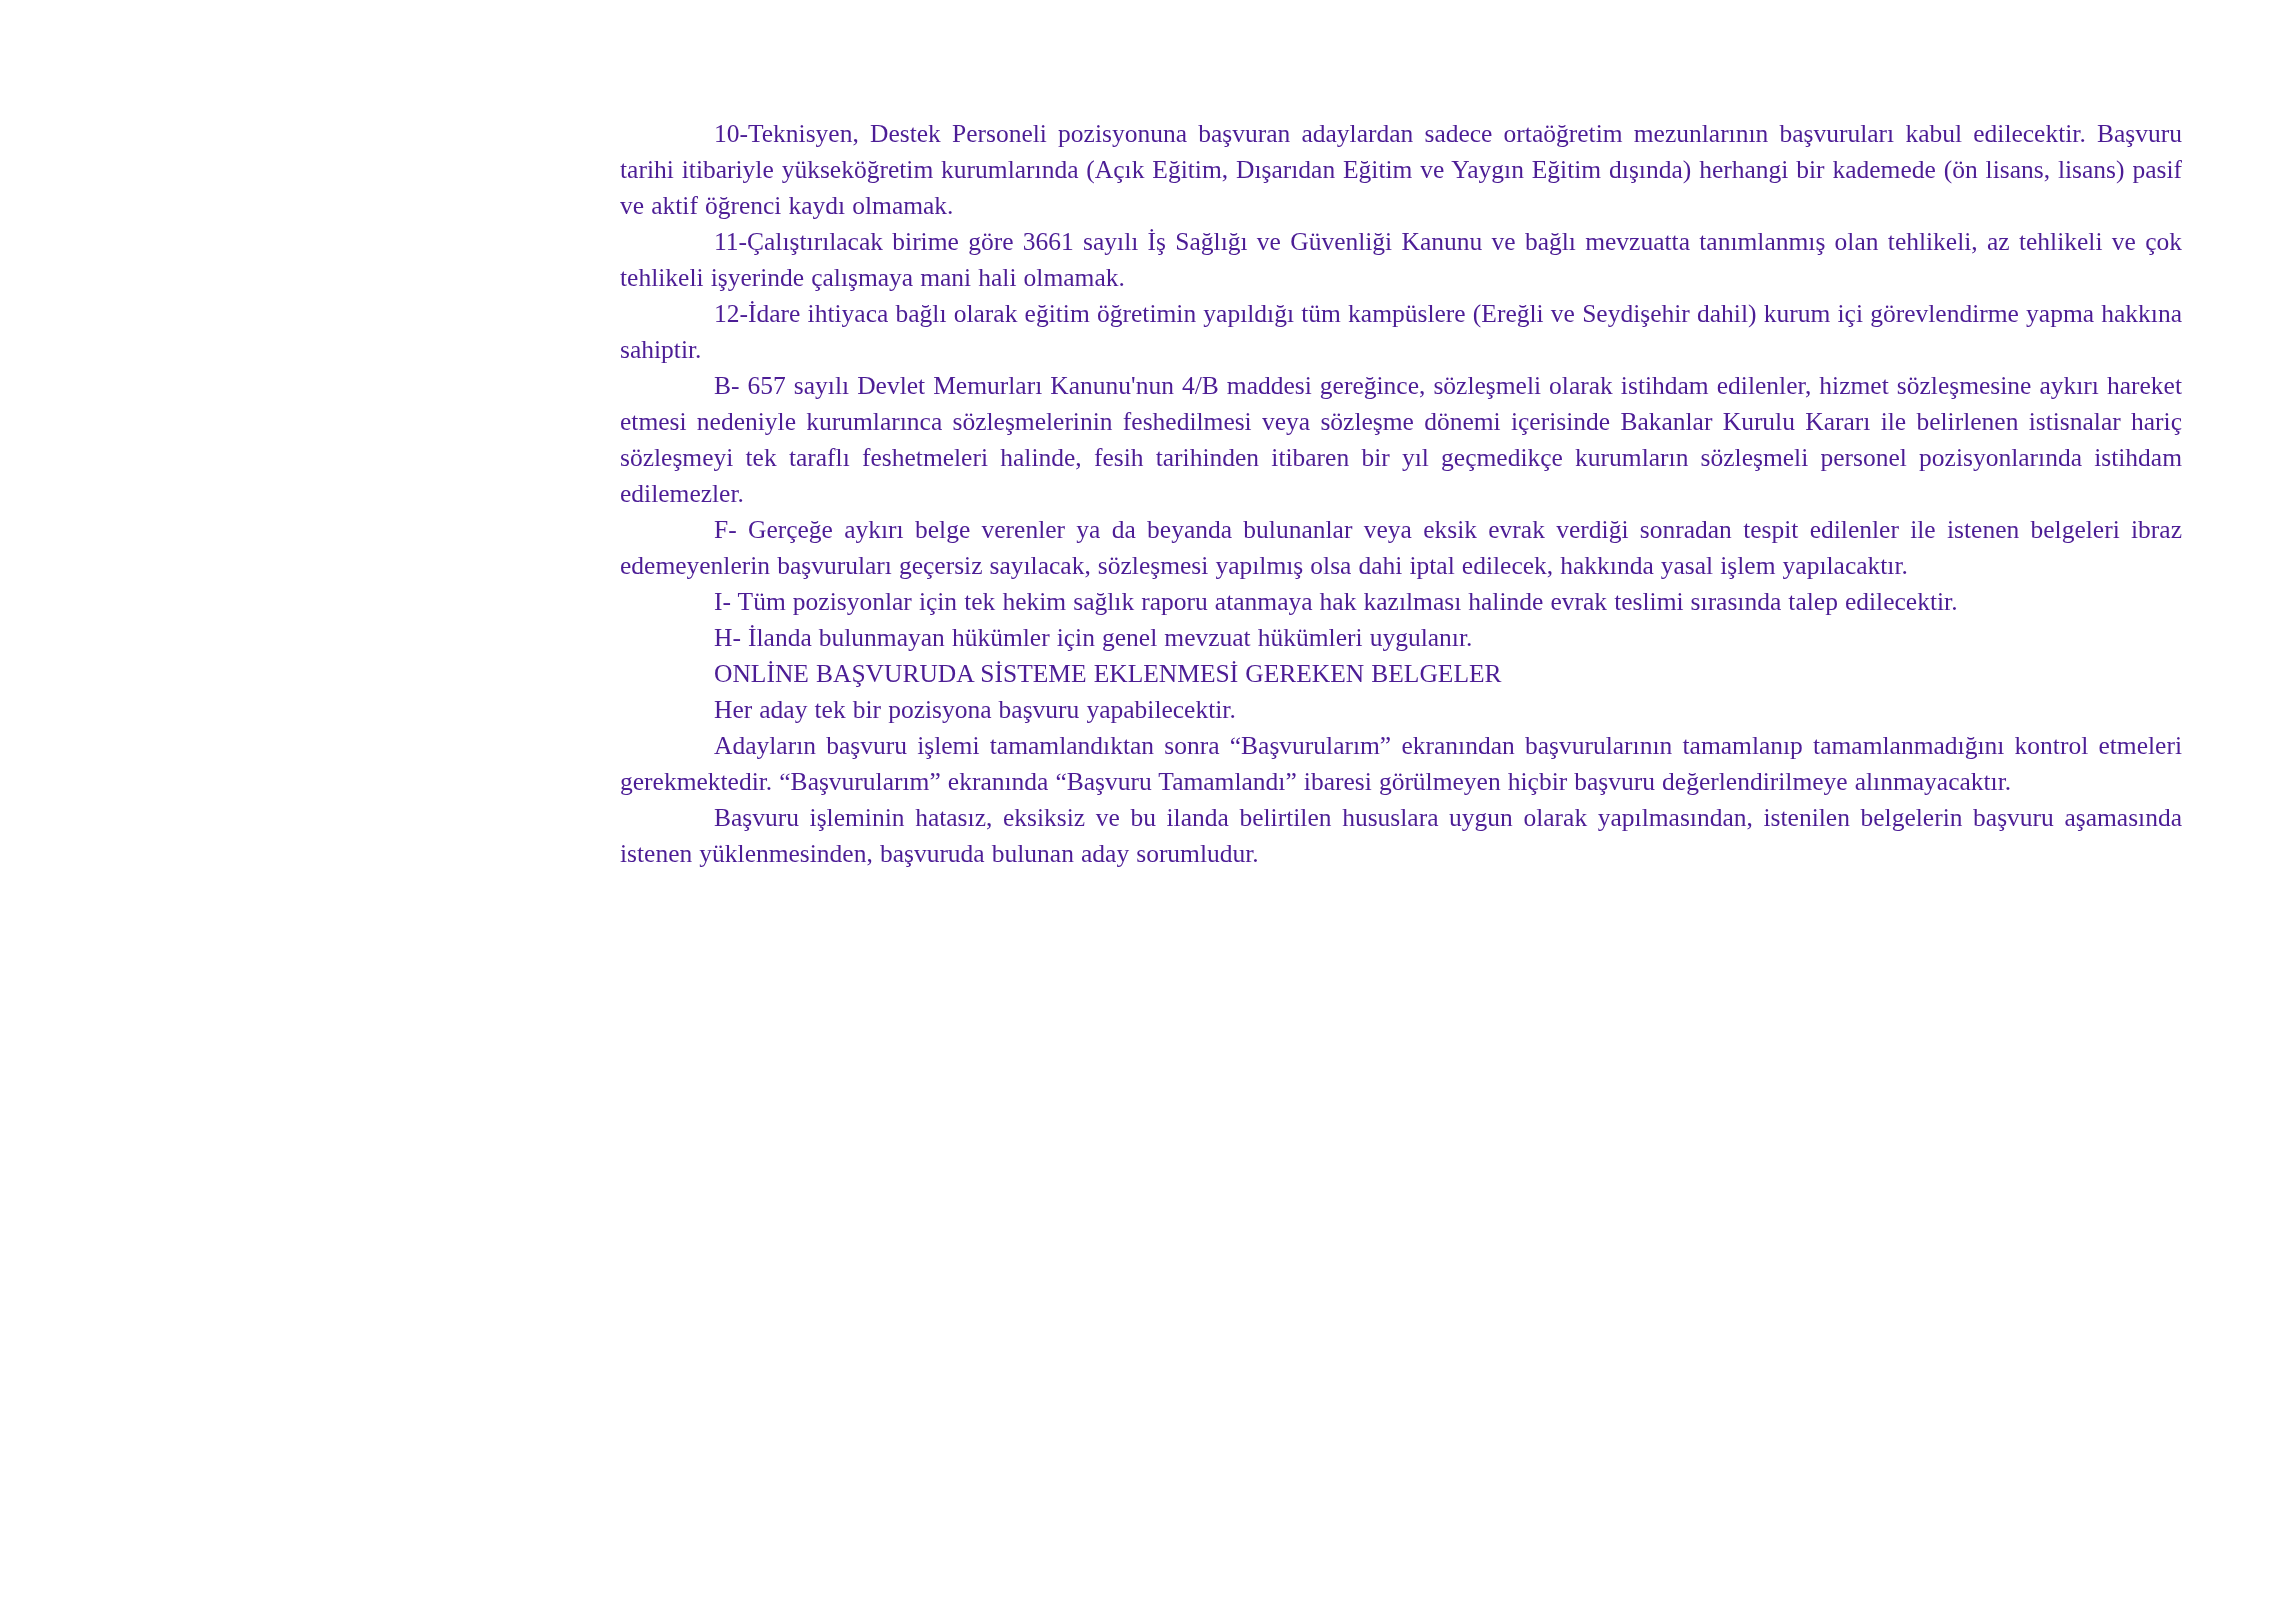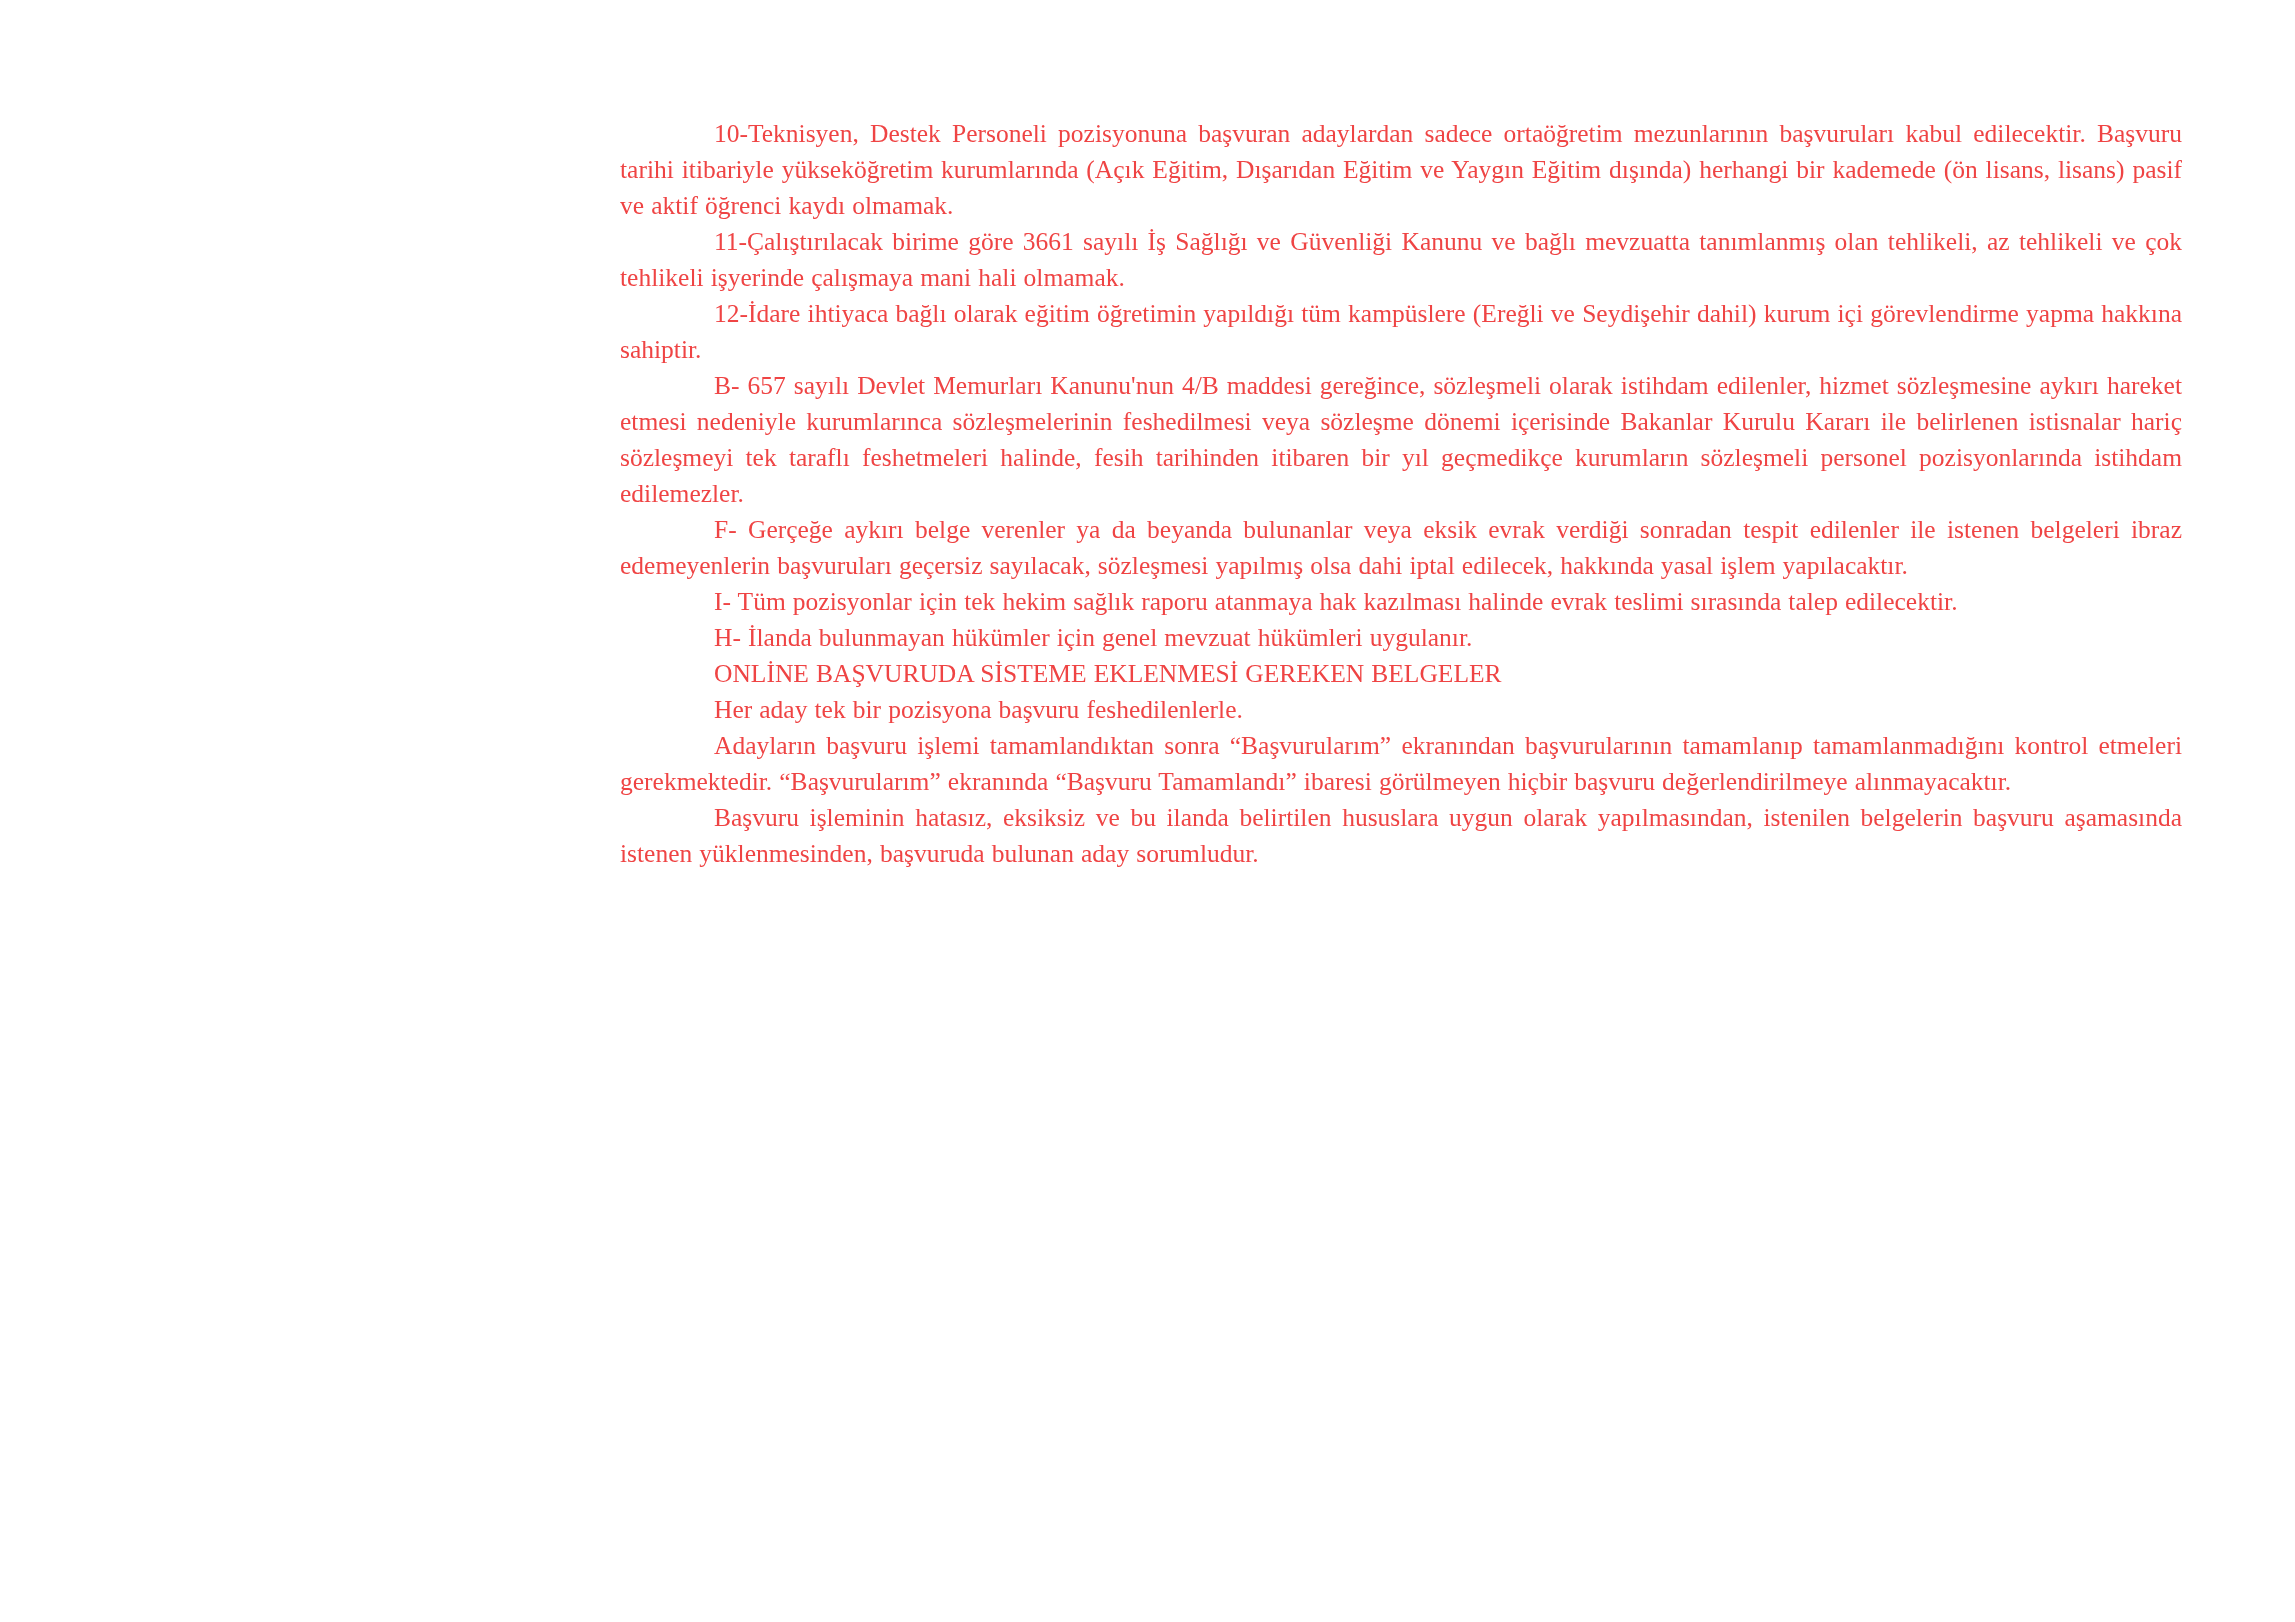--- a/index.html
+++ b/index.html
@@ -11,21 +11,21 @@
     position: relative;
     width: 2295px;
     height: 1623px;
     overflow: hidden;
   }
   .doc-text {
     position: absolute;
     left: 620px;
     top: 116px;
     width: 1562px;
-    color: #ef4444;
+    color: #4c1d95;
     font-family: "Liberation Serif", "DejaVu Serif", serif;
     font-size: 25.5px;
     line-height: 36px;
   }
   .doc-text p {
     margin: 0;
     padding: 0;
     text-align: justify;
     text-indent: 94px;
     word-spacing: 0.7px;
@@ -36,17 +36,17 @@
 
 <div class="doc-text">
   <p>10-Teknisyen, Destek Personeli pozisyonuna başvuran adaylardan sadece ortaöğretim mezunlarının başvuruları kabul edilecektir. Başvuru tarihi itibariyle yükseköğretim kurumlarında (Açık Eğitim, Dışarıdan Eğitim ve Yaygın Eğitim dışında) herhangi bir kademede (ön lisans, lisans) pasif ve aktif öğrenci kaydı olmamak.</p>
   <p>11-Çalıştırılacak birime göre 3661 sayılı İş Sağlığı ve Güvenliği Kanunu ve bağlı mevzuatta tanımlanmış olan tehlikeli, az tehlikeli ve çok tehlikeli işyerinde çalışmaya mani hali olmamak.</p>
   <p>12-İdare ihtiyaca bağlı olarak eğitim öğretimin yapıldığı tüm kampüslere (Ereğli ve Seydişehir dahil) kurum içi görevlendirme yapma hakkına sahiptir.</p>
   <p>B- 657 sayılı Devlet Memurları Kanunu'nun 4/B maddesi gereğince, sözleşmeli olarak istihdam edilenler, hizmet sözleşmesine aykırı hareket etmesi nedeniyle kurumlarınca sözleşmelerinin feshedilmesi veya sözleşme dönemi içerisinde Bakanlar Kurulu Kararı ile belirlenen istisnalar hariç sözleşmeyi tek taraflı feshetmeleri halinde, fesih tarihinden itibaren bir yıl geçmedikçe kurumların sözleşmeli personel pozisyonlarında istihdam edilemezler.</p>
   <p>F- Gerçeğe aykırı belge verenler ya da beyanda bulunanlar veya eksik evrak verdiği sonradan tespit edilenler ile istenen belgeleri ibraz edemeyenlerin başvuruları geçersiz sayılacak, sözleşmesi yapılmış olsa dahi iptal edilecek, hakkında yasal işlem yapılacaktır.</p>
   <p>I- Tüm pozisyonlar için tek hekim sağlık raporu atanmaya hak kazılması halinde evrak teslimi sırasında talep edilecektir.</p>
   <p>H- İlanda bulunmayan hükümler için genel mevzuat hükümleri uygulanır.</p>
   <p>ONLİNE BAŞVURUDA SİSTEME EKLENMESİ GEREKEN BELGELER</p>
-  <p>Her aday tek bir pozisyona başvuru feshedilenlerle.</p>
+  <p>Her aday tek bir pozisyona başvuru yapabilecektir.</p>
   <p>Adayların başvuru işlemi tamamlandıktan sonra “Başvurularım” ekranından başvurularının tamamlanıp tamamlanmadığını kontrol etmeleri gerekmektedir. “Başvurularım” ekranında “Başvuru Tamamlandı” ibaresi görülmeyen hiçbir başvuru değerlendirilmeye alınmayacaktır.</p>
   <p>Başvuru işleminin hatasız, eksiksiz ve bu ilanda belirtilen hususlara uygun olarak yapılmasından, istenilen belgelerin başvuru aşamasında istenen yüklenmesinden, başvuruda bulunan aday sorumludur.</p>
 </div>
 
 
 </body></html>

